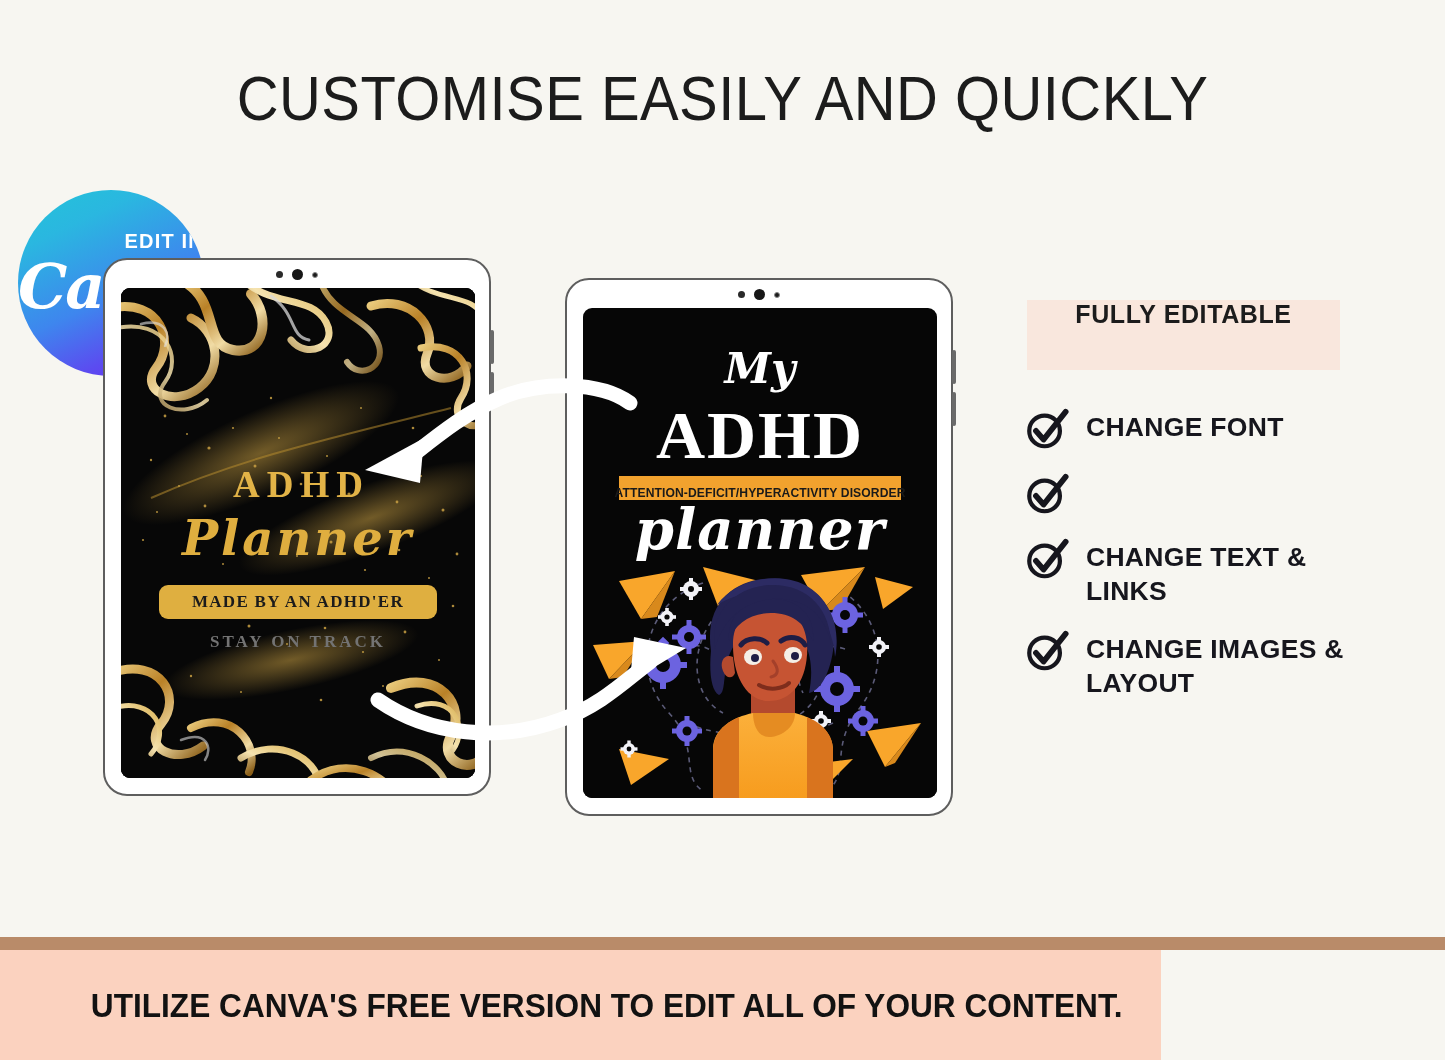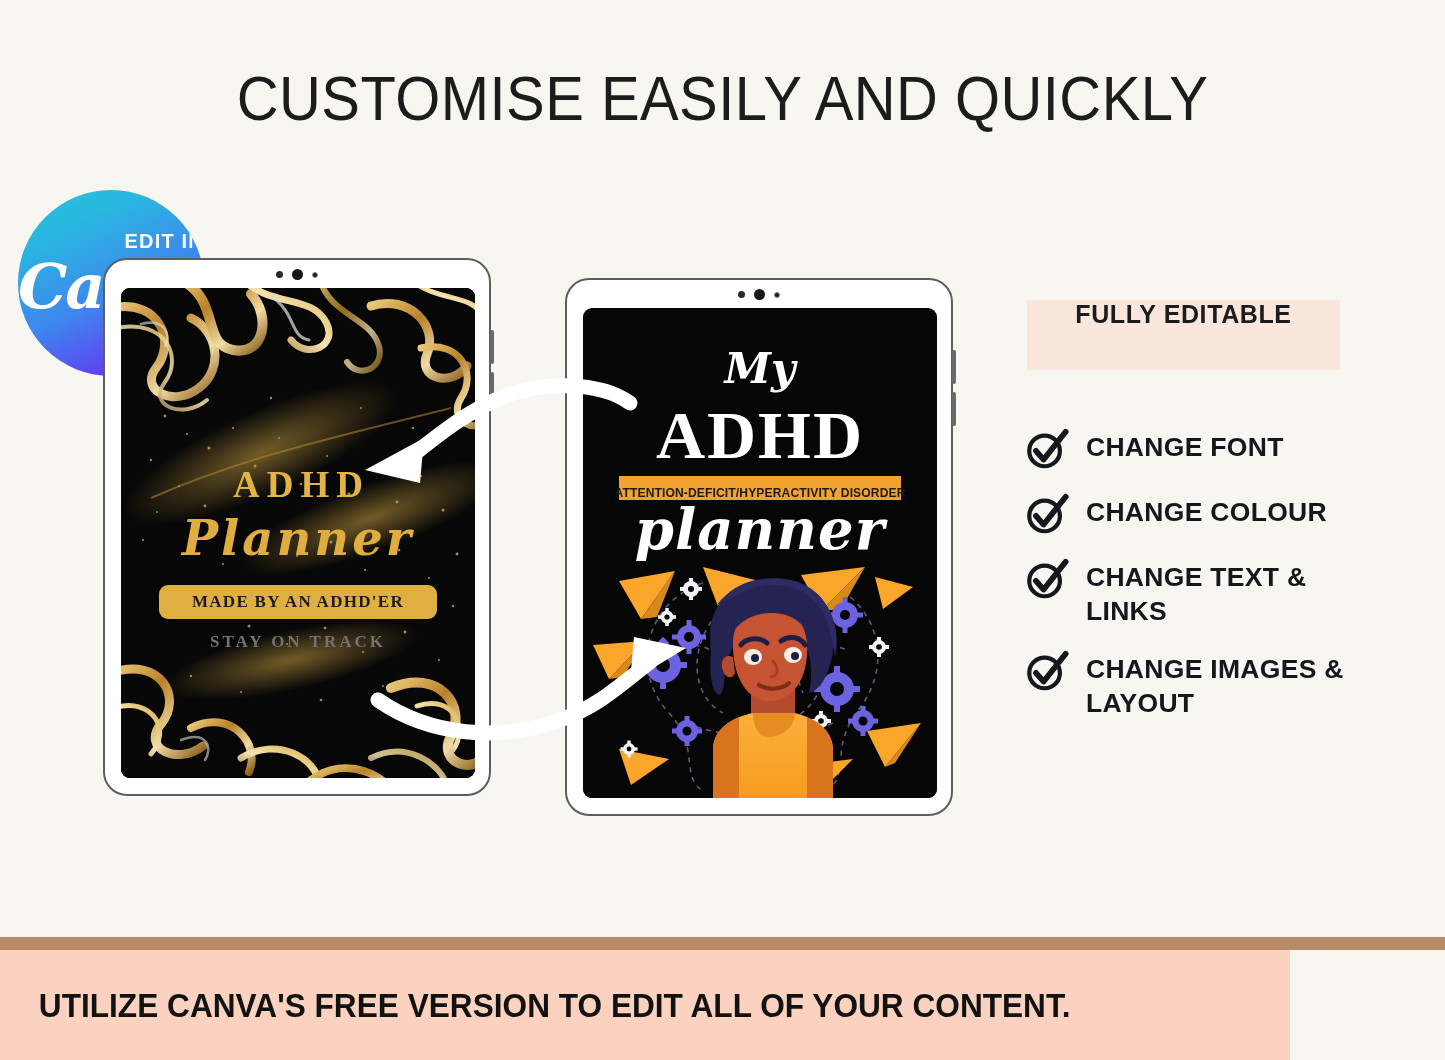--- a/index.html
+++ b/index.html
@@ -137,35 +137,35 @@
 
   
   .badge-editable{
     position:absolute; left:1027px; top:300px; width:313px; height:70px;
     background:#F9E7DD; display:flex; align-items:flex-start; justify-content:center;
   }
   .badge-editable span{
     font-size:25px; font-weight:bold; letter-spacing:0.6px; color:#1C1C1C;
   }
 
-  .feature-list{ position:absolute; left:1023px; top:428px; width:400px; }
+  .feature-list{ position:absolute; left:1023px; top:408px; width:400px; }
   .feature{ display:flex; align-items:flex-start; margin-bottom:21px; }
   .feature .check{ flex:0 0 auto; width:47px; height:46px; margin-right:16px; margin-top:-2px; }
   .feature .ftext{
     font-size:26.5px; font-weight:bold; line-height:1.28;
     letter-spacing:0.3px; color:#16161D; padding-top:3px;
   }
 
   
   .footer-stripe{
     position:absolute; left:0; top:937px; width:1445px; height:13px; background:#B98B69;
   }
   .footer{
-    position:absolute; left:0; top:950px; width:1290px; height:110px; background:#FBD2BF;
-    display:flex; align-items:center; justify-content:flex-start;
+    position:absolute; left:0; top:950px; width:1161px; height:110px; background:#FBD2BF;
+    display:flex; align-items:center; justify-content:flex-end;
   }
   .footer-text{
     font-size:34px; font-weight:bold; letter-spacing:0px; color:#121212;
     white-space:nowrap; transform:scaleX(0.93);
   }
 </style>
 </head>
 <body>
 
 <div class="page-title">CUSTOMISE EASILY AND QUICKLY</div>
@@ -496,21 +496,20 @@
       <circle cx="22" cy="26" r="16" fill="none" stroke="#16161D" stroke-width="4.4"></circle>
       <path d="M13 26 L21 35 L44 6" fill="none" stroke="#16161D" stroke-width="6" stroke-linecap="round" stroke-linejoin="round"></path>
     </svg>
     <div class="ftext">CHANGE FONT</div>
   </div>
   <div class="feature">
     <svg class="check" viewBox="0 0 48 48">
       <circle cx="22" cy="26" r="16" fill="none" stroke="#16161D" stroke-width="4.4"></circle>
       <path d="M13 26 L21 35 L44 6" fill="none" stroke="#16161D" stroke-width="6" stroke-linecap="round" stroke-linejoin="round"></path>
     </svg>
-    <div class="ftext">CHANGE COLOUR</div>
   </div>
   <div class="feature">
     <svg class="check" viewBox="0 0 48 48">
       <circle cx="22" cy="26" r="16" fill="none" stroke="#16161D" stroke-width="4.4"></circle>
       <path d="M13 26 L21 35 L44 6" fill="none" stroke="#16161D" stroke-width="6" stroke-linecap="round" stroke-linejoin="round"></path>
     </svg>
     <div class="ftext" style="max-width:270px;">CHANGE TEXT &amp; LINKS</div>
   </div>
   <div class="feature">
     <svg class="check" viewBox="0 0 48 48">

